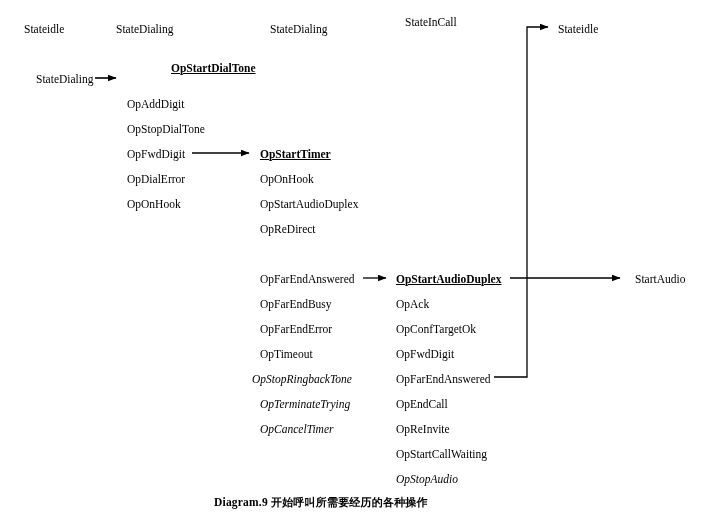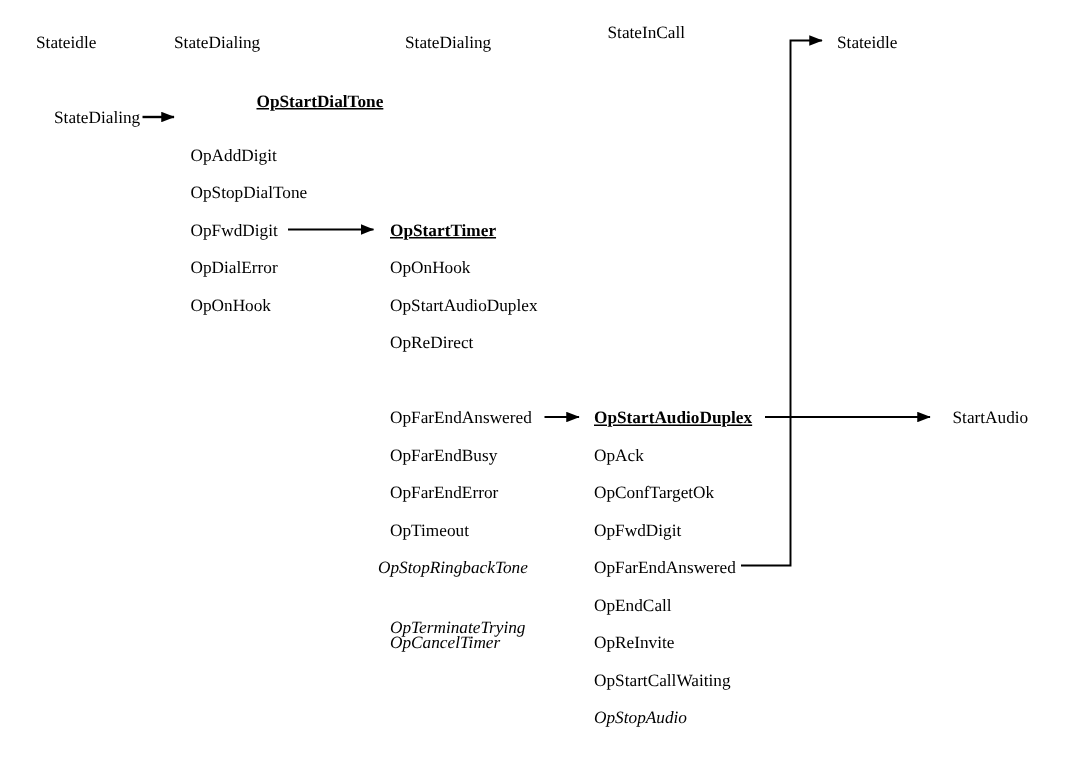--- a/index.html
+++ b/index.html
@@ -81,21 +81,21 @@
 
   <div class="node op entry" style="left:260px; top:147px;">OpStartTimer</div>
   <div class="node op" style="left:260px; top:172px;">OpOnHook</div>
   <div class="node op" style="left:260px; top:197px;">OpStartAudioDuplex</div>
   <div class="node op" style="left:260px; top:222px;">OpReDirect</div>
   <div class="node op" style="left:260px; top:272px;">OpFarEndAnswered</div>
   <div class="node op" style="left:260px; top:297px;">OpFarEndBusy</div>
   <div class="node op" style="left:260px; top:322px;">OpFarEndError</div>
   <div class="node op" style="left:260px; top:347px;">OpTimeout</div>
   <div class="node op italic" style="left:252px; top:372px;">OpStopRingbackTone</div>
-  <div class="node op italic" style="left:260px; top:412px;">OpTerminateTrying</div>
+  <div class="node op italic" style="left:260px; top:397px;">OpTerminateTrying</div>
   <div class="node op italic" style="left:260px; top:422px;">OpCancelTimer</div>
 
   <div class="node op entry" style="left:396px; top:272px;">OpStartAudioDuplex</div>
   <div class="node op" style="left:396px; top:297px;">OpAck</div>
   <div class="node op" style="left:396px; top:322px;">OpConfTargetOk</div>
   <div class="node op" style="left:396px; top:347px;">OpFwdDigit</div>
   <div class="node op" style="left:396px; top:372px;">OpFarEndAnswered</div>
   <div class="node op" style="left:396px; top:397px;">OpEndCall</div>
   <div class="node op" style="left:396px; top:422px;">OpReInvite</div>
   <div class="node op" style="left:396px; top:447px;">OpStartCallWaiting</div>
@@ -109,14 +109,18 @@
         <polygon points="0 0, 9 3.5, 0 7" fill="#000000"></polygon>
       </marker>
     </defs>
     <path d="M 95 78 L 116 78" stroke="#000000" stroke-width="1.6" fill="none" marker-end="url(#arrowhead)"></path>
     <path d="M 192 153 L 249 153" stroke="#000000" stroke-width="1.3" fill="none" marker-end="url(#arrowhead)"></path>
     <path d="M 363 278 L 386 278" stroke="#000000" stroke-width="1.3" fill="none" marker-end="url(#arrowhead)"></path>
     <path d="M 510 278 L 620 278" stroke="#000000" stroke-width="1.3" fill="none" marker-end="url(#arrowhead)"></path>
     <path d="M 494 377 L 527 377 L 527 27 L 548 27" stroke="#000000" stroke-width="1.3" fill="none" marker-end="url(#arrowhead)"></path>
   </svg>
 
+  <div class="caption" style="left:214px; top:495px;">
+    <span>Diagram.9</span>
+    <span class="cn">开始呼叫所需要经历的各种操作</span>
+  </div>
 
 </div>
 
 </body></html>

